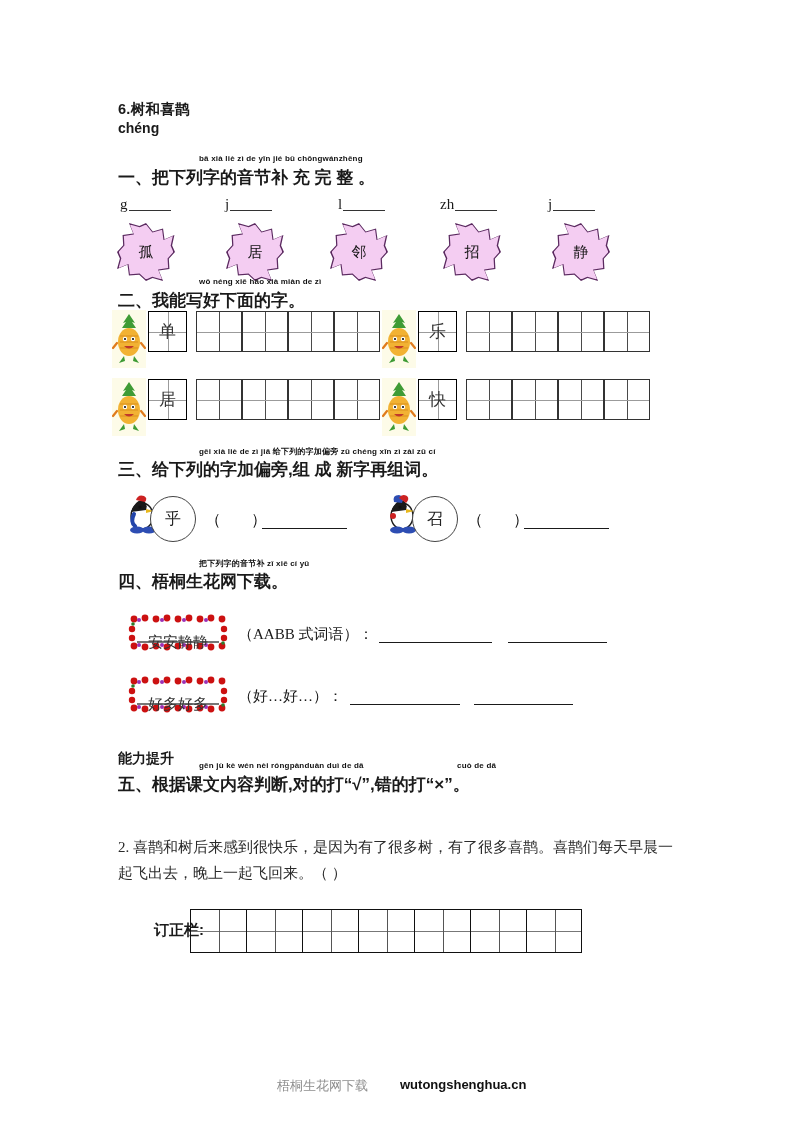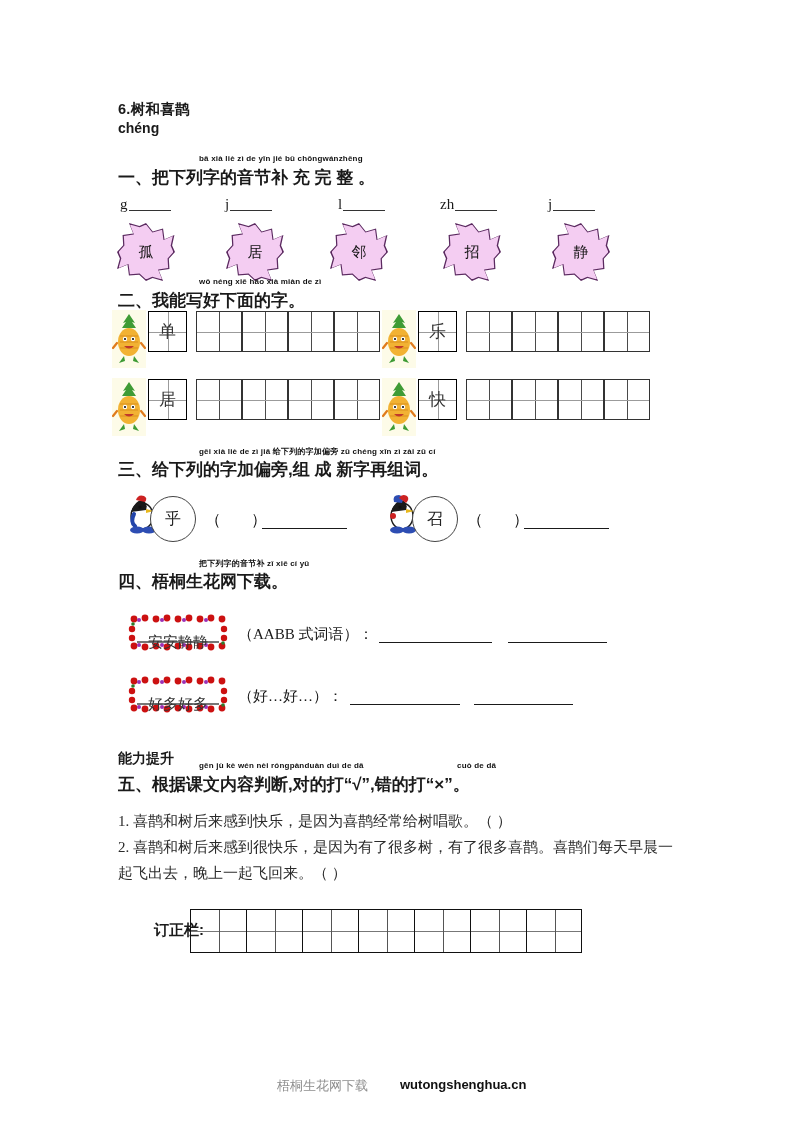--- a/index.html
+++ b/index.html
@@ -465,21 +465,20 @@
   <div class="blank-line" style="left:474px; top:704px; width:99px;"></div>
 
   <div class="part-label" style="top:750px;">能力提升</div>
 
   <div class="sec" style="top:773px;">
     <span>五、</span><span>根据课文内容判断,对的打“√”,错的打“×”。</span>
     <span class="py">gēn jù  kè wén nèi róngpànduàn   duì de  dǎ</span>
     <span class="py" style="left:292px;">cuò de  dǎ</span>
   </div>
 
-  <div class="stmt" style="left:118px; top:808px; width:560px;">1.  喜鹊和树后来感到快乐，是因为喜鹊经常给树唱歌。（    ）</div>
   <div class="stmt" style="left:118px; top:834px; width:562px;">2. 喜鹊和树后来感到很快乐，是因为有了很多树，有了很多喜鹊。喜鹊们每天早晨一起飞出去，晚上一起飞回来。（    ）</div>
 
   <div class="corr-label" style="left:118px; top:921px;">订正栏:</div>
   <div class="corr-grid" style="left:190px; top:909px; width:392px; height:44px;">
     <div class="corr-mid"></div>
     <div class="corr-cellpair" style="left:0px; width:56px;">
         <div class="cv"></div>
       </div>
     <div class="corr-cellpair" style="left:56px; width:56px;">
         <div class="cv"></div>

